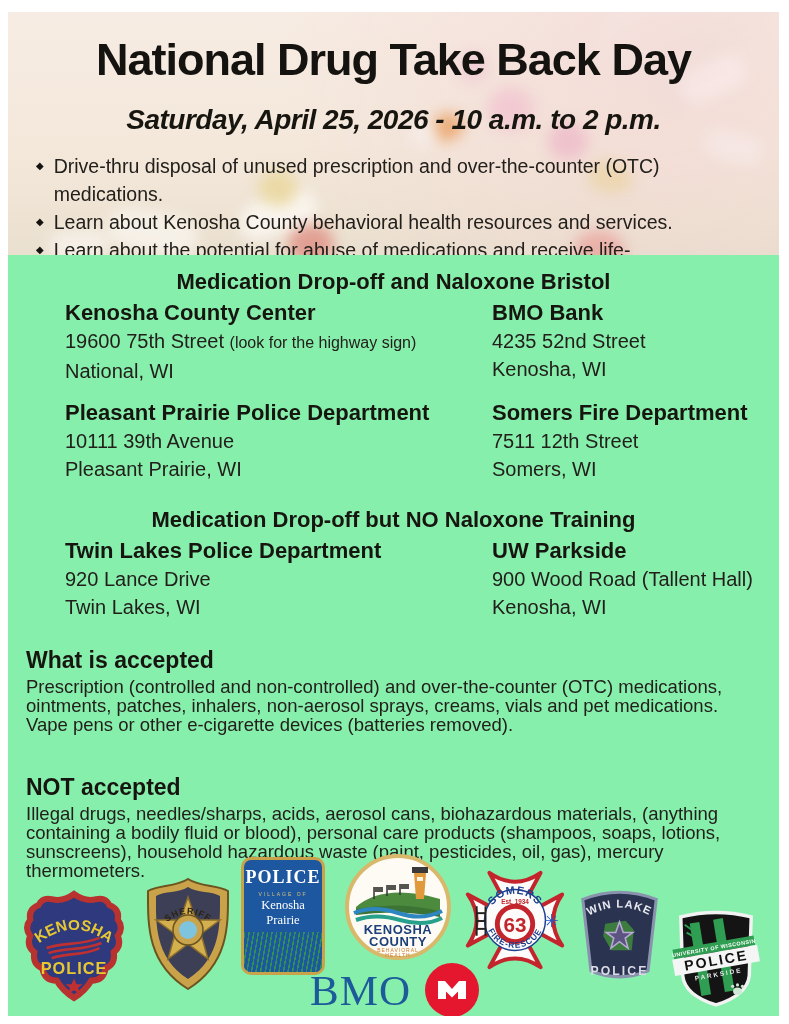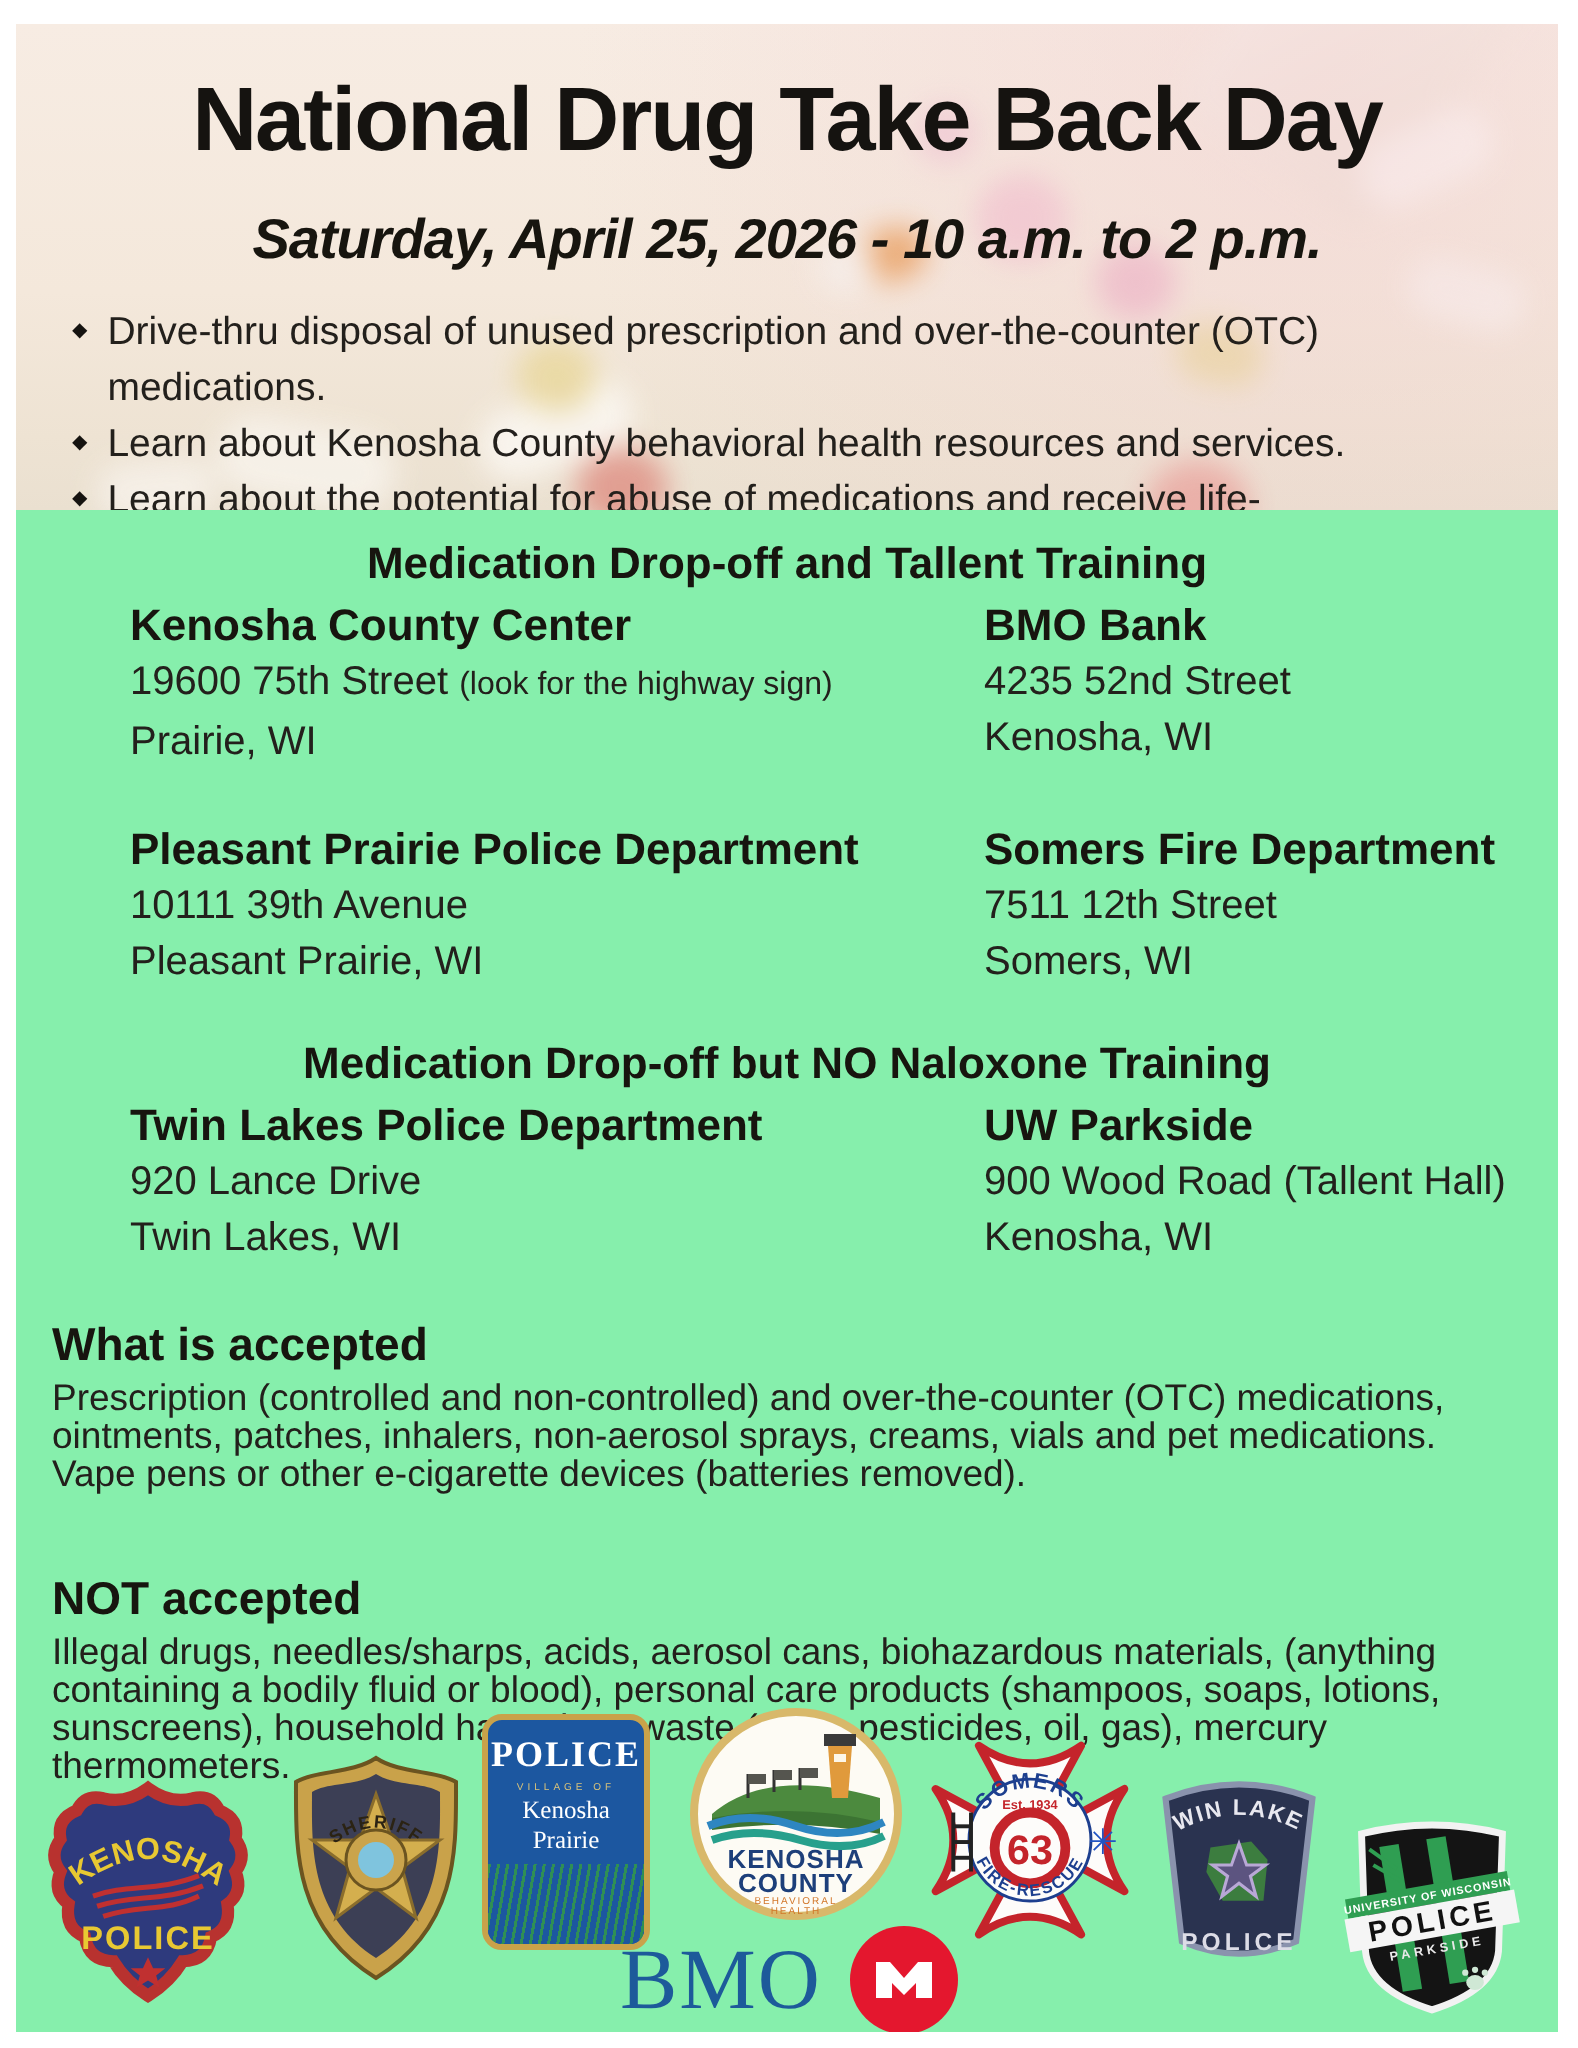--- a/index.html
+++ b/index.html
@@ -16,21 +16,21 @@
   .bottle{position:absolute;border-radius:16px;background:linear-gradient(120deg,#faf6f0,#efe4d8);}
   .hero-text{position:relative;z-index:2;text-align:center;}
   .title{font-size:45px;font-weight:800;letter-spacing:-1px;margin:22px 0 0;color:#151310;}
   .subtitle{font-size:28px;font-weight:700;font-style:italic;margin:18px 0 0;color:#17150f;letter-spacing:-.5px;}
   .bullets{list-style:none;margin:16px 0 0;padding:0 20px 0 28px;text-align:left;}
   .bullets li{display:flex;font-size:19.5px;line-height:28px;color:#23201c;}
   .bullets .marker{font-size:10px;line-height:28px;margin:0 10px 0 0;color:#151310;}
 
   
   .sec-heading{font-size:22px;font-weight:700;text-align:center;margin:14px 0 4px;color:#17150f;}
-  .loc-grid{display:grid;grid-template-columns:427px 1fr;margin:2px 0 0 57px;row-gap:26px;}
+  .loc-grid{display:grid;grid-template-columns:427px 1fr;margin:2px 0 0 57px;row-gap:14px;}
   .loc .name{font-size:22px;font-weight:700;line-height:28px;color:#17150f;}
   .loc .addr,.loc .city{font-size:20px;line-height:28px;color:#23201c;}
   .loc .note{font-size:16px;}
 
   
   .accept-block{padding:0 18px;margin-top:26px;}
   .accept-h{font-size:23px;font-weight:700;margin:16px 0 3px;color:#17150f;}
   .accept-p{font-size:18.5px;line-height:19px;margin:0;max-width:748px;color:#23201c;}
 
   
@@ -83,26 +83,26 @@
             <span>Learn about Kenosha County behavioral health resources and services.</span>
           </li>
         <li style="max-width:640px;">
             <span class="marker">◆</span>
             <span>Learn about the potential for abuse of medications and receive life-saving naloxone (NARCAN®) training.</span>
           </li>
       </ul>
     </div>
   </div>
 
-  <div class="sec-heading">Medication Drop-off and Tallent Training</div>
+  <div class="sec-heading">Medication Drop-off and Naloxone Bristol</div>
   <div class="loc-grid">
     <div class="loc">
       <div class="name">Kenosha County Center</div>
       <div class="addr"><span>19600 75th Street</span> <span class="note">(look for the highway sign)</span></div>
-      <div class="city">Prairie, WI</div>
+      <div class="city">National, WI</div>
     </div>
     <div class="loc">
       <div class="name">BMO Bank</div>
       <div class="addr">4235 52nd Street</div>
       <div class="city">Kenosha, WI</div>
     </div>
     <div class="loc">
       <div class="name">Pleasant Prairie Police Department</div>
       <div class="addr">10111 39th Avenue</div>
       <div class="city">Pleasant Prairie, WI</div>

